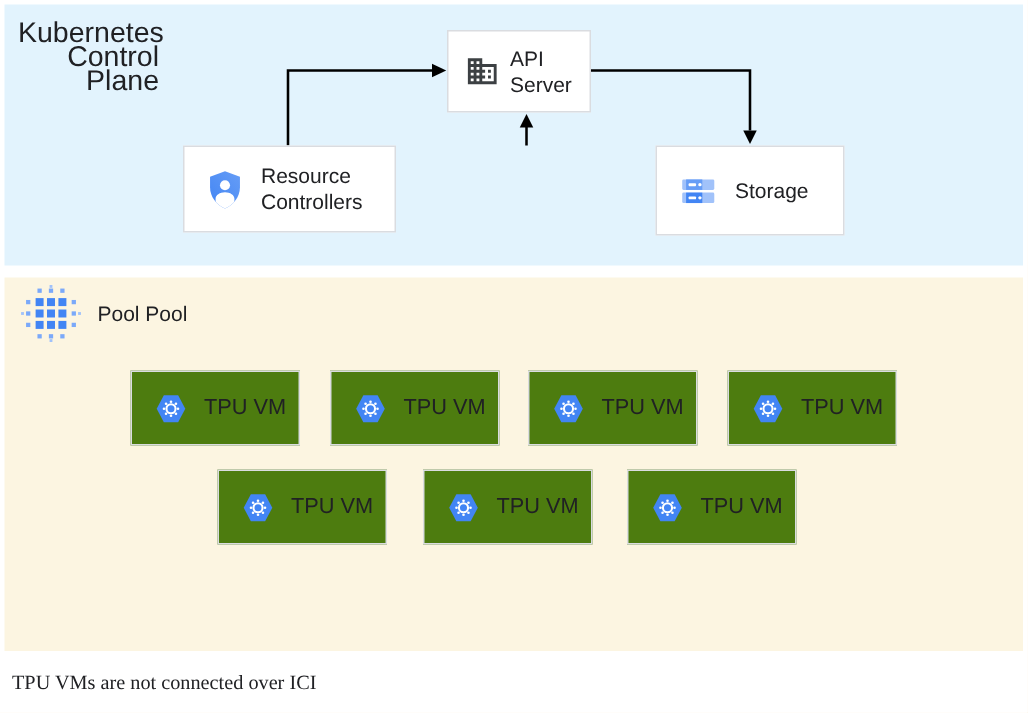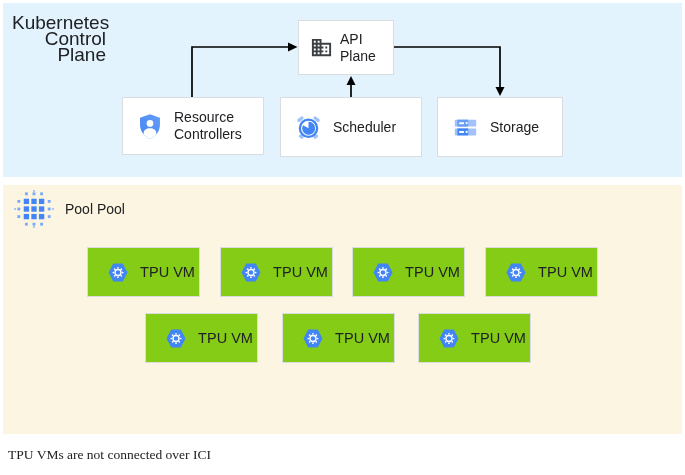--- a/index.html
+++ b/index.html
@@ -47,24 +47,24 @@
   .box-storage    { left: 437px; top: 97px;  width: 126px; height: 60px; }
   .icon { display: inline-flex; flex: none; }
   .np-header {
     position: absolute; left: 13px; top: 190px;
     display: flex; align-items: center; gap: 10px;
   }
   .np-header .label { font-size: 14px; color: #202124; }
   .tpu-box {
     position: absolute;
     width: 113px; height: 50px;
-    background: #84cc16;
+    background: #4d7c0f;
     border: 1px solid #DADCE0;
     display: flex; align-items: center;
-    padding-left: 15px; gap: 11px; justify-content: center;
+    padding-left: 15px; gap: 11px;
   }
   .tpu-box .label { font-size: 14.5px; color: #202124; }
   .tpu-1 { left: 87px;  top: 247px; }
   .tpu-2 { left: 220px; top: 247px; }
   .tpu-3 { left: 352px; top: 247px; }
   .tpu-4 { left: 485px; top: 247px; }
   .tpu-5 { left: 145px; top: 313px; }
   .tpu-6 { left: 282px; top: 313px; }
   .tpu-7 { left: 418px; top: 313px; }
   .caption {
@@ -99,21 +99,21 @@
       <polygon points="495.5,87 504.5,87 500,96"></polygon>
     </g>
   </svg>
 
   <div class="node-box box-api">
     <span class="icon">
       <svg width="23" height="23" viewBox="0 0 24 24">
         <path fill="#3C4043" d="M12 7V3H2v18h20V7H12zM6 19H4v-2h2v2zm0-4H4v-2h2v2zm0-4H4V9h2v2zm0-4H4V5h2v2zm4 12H8v-2h2v2zm0-4H8v-2h2v2zm0-4H8V9h2v2zm0-4H8V5h2v2zm10 12h-8v-2h2v-2h-2v-2h2v-2h-2V9h8v10zm-2-8h-2v2h2v-2zm0 4h-2v2h2v-2z"></path>
       </svg>
     </span>
-    <span class="label">API Plane</span>
+    <span class="label">API Server</span>
   </div>
 
   <div class="node-box box-rc">
     <span class="icon">
       <svg width="26" height="29" viewBox="0 0 24 26">
         <defs>
           <linearGradient id="shg" x1="1" y1="0" x2="0" y2="1">
             <stop offset="0" stop-color="#669DF6"></stop>
               <stop offset="1" stop-color="#4285F4"></stop>
           </linearGradient>
@@ -124,35 +124,20 @@
         <path d="M12 1.6 L21.2 5 v6.4 c0 6-3.9 10.6-9.2 13.2 C6.7 22 2.8 17.4 2.8 11.4 V5 Z" fill="url(#shg)"></path>
         <g clip-path="url(#shc)" fill="#ffffff">
           <circle cx="12" cy="10.2" r="3.1"></circle>
           <path d="M12 14.6c-3.2 0-5.8 1.8-5.8 4v7h11.6v-7c0-2.2-2.6-4-5.8-4z"></path>
         </g>
       </svg>
     </span>
     <span class="label">Resource Controllers</span>
   </div>
 
-  <div class="node-box box-sched">
-    <span class="icon">
-      <svg width="27" height="27" viewBox="0 0 24 24">
-        <g fill="#A1C2FA">
-          <rect x="1.6" y="3.1" width="6.4" height="3" rx="1.5" transform="rotate(-38 4.8 4.6)"></rect>
-          <rect x="16" y="3.1" width="6.4" height="3" rx="1.5" transform="rotate(38 19.2 4.6)"></rect>
-          <rect x="3.2" y="18.8" width="4.6" height="2.7" rx="1.35" transform="rotate(38 5.5 20.1)"></rect>
-          <rect x="16.2" y="18.8" width="4.6" height="2.7" rx="1.35" transform="rotate(-38 18.5 20.1)"></rect>
-        </g>
-        <circle cx="12" cy="12.7" r="7.7" fill="#ffffff" stroke="#4285F4" stroke-width="2"></circle>
-        <path d="M12 12.7 L12 6.9 A5.8 5.8 0 1 1 7.1 9.9 Z" fill="#4285F4"></path>
-      </svg>
-    </span>
-    <span class="label">Scheduler</span>
-  </div>
 
   <div class="node-box box-storage">
     <span class="icon">
       <svg width="27" height="27" viewBox="0 0 24 24">
         <g>
           <rect x="2.5" y="5" width="19" height="6.2" rx="0.8" fill="#A1C2FA"></rect>
           <rect x="4.8" y="5" width="9.6" height="6.2" fill="#669DF6"></rect>
           <rect x="6.3" y="7.3" width="4.4" height="1.7" rx="0.5" fill="#ffffff"></rect>
           <circle cx="13" cy="8.1" r="1" fill="#ffffff"></circle>
         </g>

